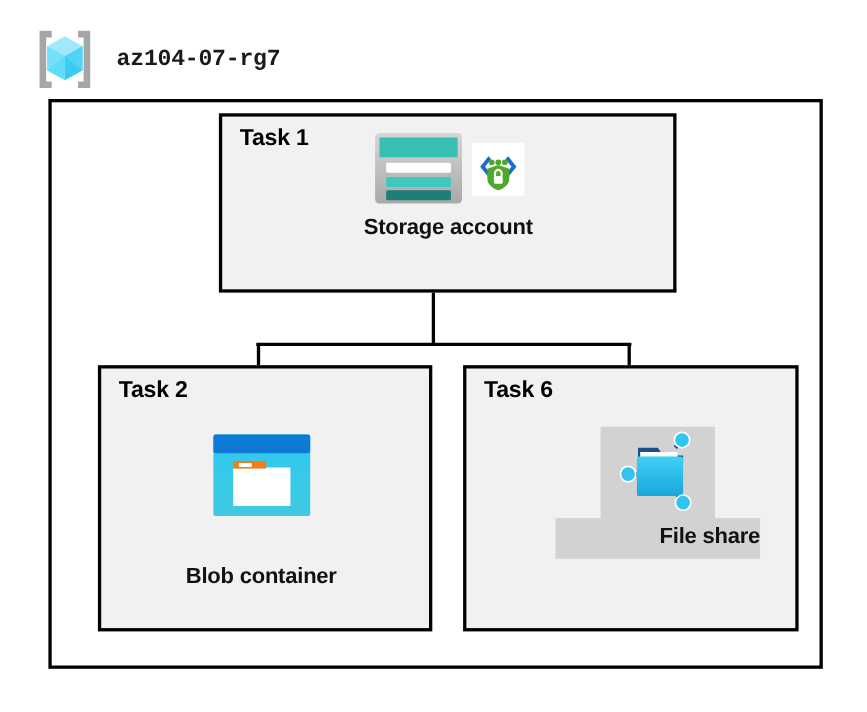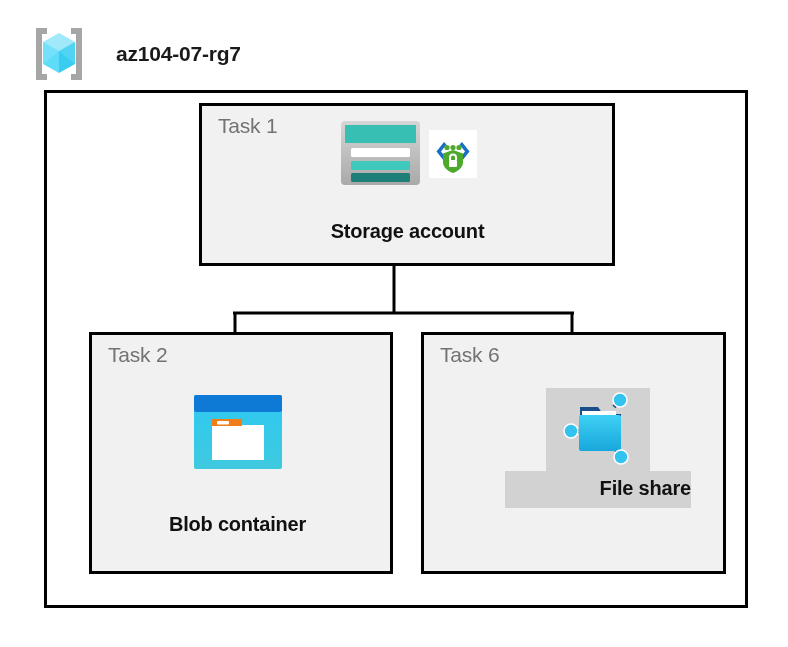--- a/index.html
+++ b/index.html
@@ -15,21 +15,22 @@
     overflow: hidden;
   }
 
   
   #rg-header {
     position: absolute;
     left: 30px;
     top: 26px;
     display: flex;
     align-items: center;
-    gap: 28px;
+    gap: 18px;
+    font-family: Liberation Mono, monospace;
   }
   #rg-icon { width: 58px; height: 56px; display: block; }
   #rg-title {
     font-size: 21px;
     font-weight: bold;
     color: #1a1a1a;
     letter-spacing: -0.2px;
     white-space: nowrap;
   }
 
@@ -54,22 +55,22 @@
   }
   #task1-box { left: 199px; top: 103px; width: 416px; height: 163px; }
   #task2-box { left: 73px;  top: 332px; width: 304px; height: 242px; margin-left: 16px; }
   #task3-box { left: 421px; top: 332px; width: 305px; height: 242px; }
 
   .task-label {
     position: absolute;
     left: 16px;
     top: 8px;
     font-size: 21px;
-    font-weight: normal;
-    color: #737373;
+    font-weight: bold;
+    color: #000000;
     letter-spacing: -0.2px;
   }
 
   
   #connectors {
     position: absolute;
     left: 0; top: 0;
     width: 788px; height: 647px;
     pointer-events: none;
   }
@@ -83,21 +84,21 @@
   }
   .node-caption {
     font-size: 20px;
     font-weight: bold;
     color: #111111;
     white-space: nowrap;
     letter-spacing: -0.2px;
   }
 
   
-  #storage-node { left: 290px; top: 118px; width: 235px; gap: 24px; }
+  #storage-node { left: 290px; top: 118px; width: 235px; }
   #storage-icon-row {
     display: flex;
     align-items: flex-start;
     gap: 6px;
     margin-bottom: 8px;
   }
   #storage-acct-icon { width: 85px; height: 70px; display: block; }
   #storage-sec-icon  { width: 48px; height: 48px; display: block; margin-top: 12px; }
 
   

